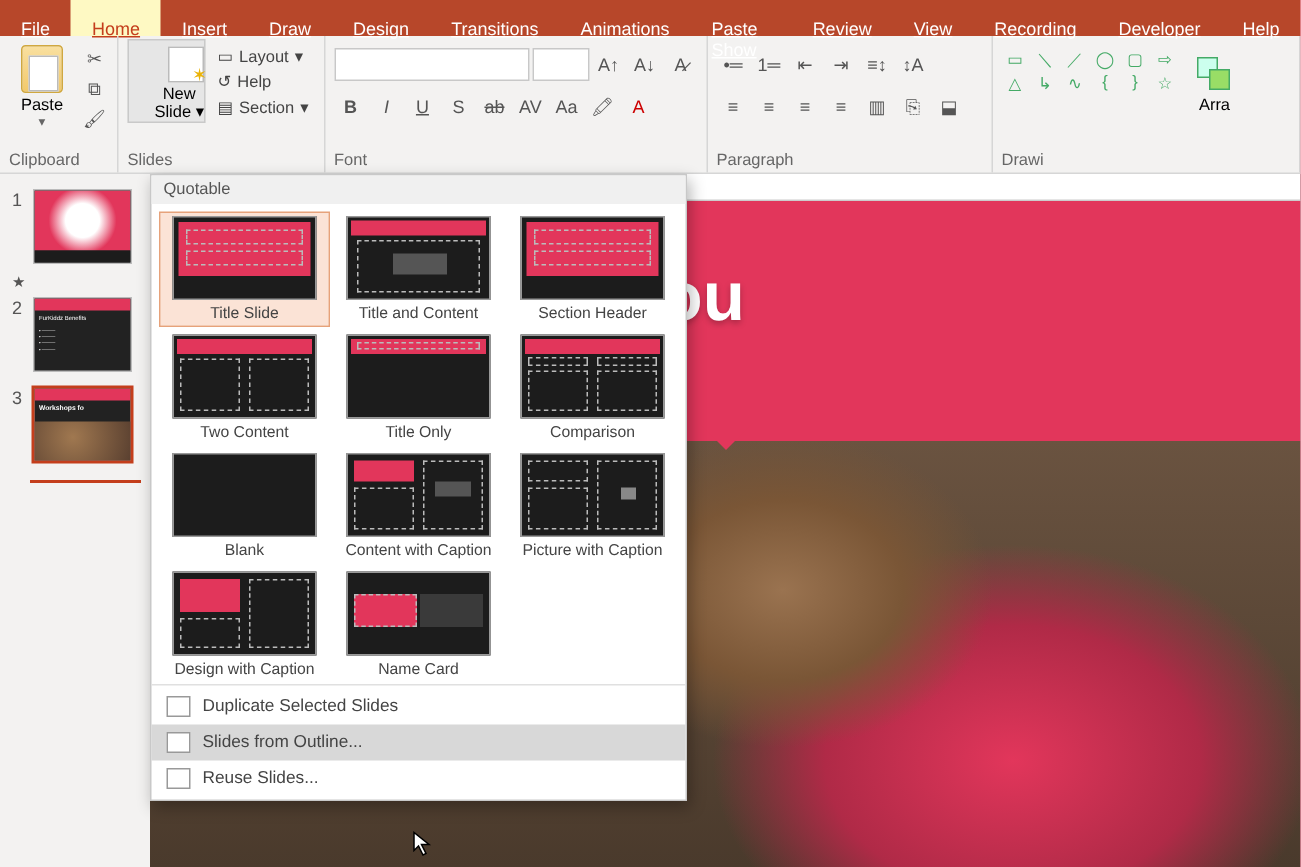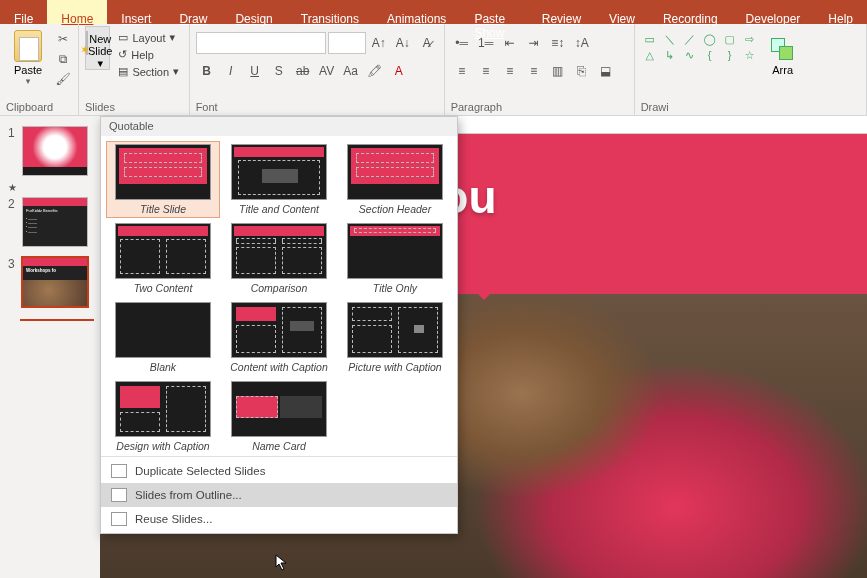--- a/index.html
+++ b/index.html
@@ -16,21 +16,21 @@
 .group { display: flex; flex-direction: column; padding: 2px 6px 0 6px; border-right: 1px solid #d6d6d6; }
 .group-body { flex: 1; display: flex; align-items: flex-start; gap: 4px; }
 .group-label { font-size: 11px; color: #666; padding-bottom: 2px; }
 
 .paste-btn { display: flex; flex-direction: column; align-items: center; width: 44px; padding-top: 4px; }
 .paste-icon { width: 28px; height: 32px; background: linear-gradient(#f9e0a0,#f2c96b); border: 1px solid #d0a840; border-radius: 3px; position: relative; }
 .paste-icon::after { content:""; position:absolute; top:6px; left:4px; width:18px; height:22px; background:#fff; border:1px solid #bbb; }
 .mini-col { display:flex; flex-direction:column; gap:2px; padding-top:4px; }
 .mini-btn { width:18px; height:18px; display:flex; align-items:center; justify-content:center; color:#555; font-size:12px; }
 
-.newslide-btn { display:flex; flex-direction:row; align-items:flex-start; width:25px; padding-top:4px; background:#e6e6e6; border:1px solid #c9c9c9; }
+.newslide-btn { display:flex; flex-direction:column; align-items:flex-end; width:52px; padding-top:4px; background:#e6e6e6; border:1px solid #c9c9c9; }
 .newslide-icon { width:24px; height:24px; background:#fff; border:1px solid #bbb; position:relative; }
 .newslide-icon::after { content:"✶"; position:absolute; right:-3px; bottom:-3px; color:#eab308; font-size:12px; }
 
 .slides-opts { display:flex; flex-direction:column; gap:2px; padding-top:4px; font-size:11px; color:#444; }
 .slides-opts .opt { display:flex; align-items:center; gap:4px; padding:1px 4px; }
 
 .font-group .group-body, .para-group .group-body, .draw-group .group-body { flex-direction:column; gap:6px; padding-top:6px; }
 .row { display:flex; gap:2px; align-items:center; }
 .font-select { width:130px; height:22px; border:1px solid #c8c8c8; background:#fff; font-size:11px; padding:0 4px; color:#999; }
 .size-select { width:38px; height:22px; border:1px solid #c8c8c8; background:#fff; font-size:11px; padding:0 2px; color:#999; }
@@ -68,21 +68,21 @@
 }
 .slide-notch { position:absolute; top:148px; left:50%; transform:translateX(-50%); width:0; height:0; border-left:18px solid transparent; border-right:18px solid transparent; border-top:18px solid #e2365b; z-index:2; }
 
 
 .gallery { position:absolute; top:0; left:100px; width:358px; background:#fff; border:1px solid #c8c8c8; box-shadow:2px 4px 10px rgba(0,0,0,.3); z-index:100; }
 .gallery-title { padding:3px 8px 4px 8px; font-size:11px; color:#555; background:#f0f0f0; }
 .gallery-grid { display:grid; grid-template-columns:repeat(3,1fr); gap:4px 4px; padding:6px 6px 2px 6px; }
 .layout-item { display:flex; flex-direction:column; align-items:center; padding:2px; }
 .layout-item.selected { background:#fbe3d6; outline:1px solid #e6a27a; }
 .layout-preview { width:96px; height:56px; background:#1c1c1c; border:1px solid #999; position:relative; }
-.layout-label { font-size:10.5px; color:#444; text-align:center; margin-top:3px; line-height:1.15;font-style:italic; }
+.layout-label { font-size:10.5px; color:#444; text-align:center; margin-top:3px; line-height:1.15; }
 .lp-bar { position:absolute; background:#e2365b; }
 .lp-dash { position:absolute; border:1px dashed #bbb; }
 .lp-fill { position:absolute; background:#3a3a3a; }
 
 .gallery-footer { border-top:1px solid #e0e0e0; padding:2px 0; }
 .gf-item { display:flex; align-items:center; gap:8px; padding:5px 10px; font-size:11.5px; color:#444; }
 .gf-item.hover { background:#d8d8d8; }
 .gf-icon { width:16px; height:14px; border:1px solid #999; background:#fff; position:relative; }
 
 .cursor { position:absolute; width:14px; height:18px; z-index:200; }
@@ -299,34 +299,34 @@
         <div class="layout-preview">
           <div class="lp-bar" style="top:2px;left:2px;right:2px;height:10px;"></div>
           <div class="lp-dash" style="top:15px;left:4px;width:40px;bottom:4px;"></div>
           <div class="lp-dash" style="top:15px;right:4px;width:40px;bottom:4px;"></div>
         </div>
         <div class="layout-label">Two Content</div>
       </div>
       <div class="layout-item">
         <div class="layout-preview">
           <div class="lp-bar" style="top:2px;left:2px;right:2px;height:10px;"></div>
+          <div class="lp-dash" style="top:4px;left:6px;right:6px;height:5px;"></div>
+        </div>
+        <div class="layout-label">Title Only</div>
+      </div>
+      <div class="layout-item">
+        <div class="layout-preview">
+          <div class="lp-bar" style="top:2px;left:2px;right:2px;height:10px;"></div>
           <div class="lp-dash" style="top:14px;left:4px;width:40px;height:6px;"></div>
           <div class="lp-dash" style="top:14px;right:4px;width:40px;height:6px;"></div>
           <div class="lp-dash" style="top:23px;left:4px;width:40px;bottom:4px;"></div>
           <div class="lp-dash" style="top:23px;right:4px;width:40px;bottom:4px;"></div>
         </div>
         <div class="layout-label">Comparison</div>
       </div>
-      <div class="layout-item">
-        <div class="layout-preview">
-          <div class="lp-bar" style="top:2px;left:2px;right:2px;height:10px;"></div>
-          <div class="lp-dash" style="top:4px;left:6px;right:6px;height:5px;"></div>
-        </div>
-        <div class="layout-label">Title Only</div>
-      </div>
 
       <div class="layout-item">
         <div class="layout-preview"></div>
         <div class="layout-label">Blank</div>
       </div>
       <div class="layout-item">
         <div class="layout-preview">
           <div class="lp-bar" style="top:4px;left:4px;width:40px;height:14px;"></div>
           <div class="lp-dash" style="top:22px;left:4px;width:40px;bottom:4px;"></div>
           <div class="lp-dash" style="top:4px;right:4px;width:40px;bottom:4px;"></div>

